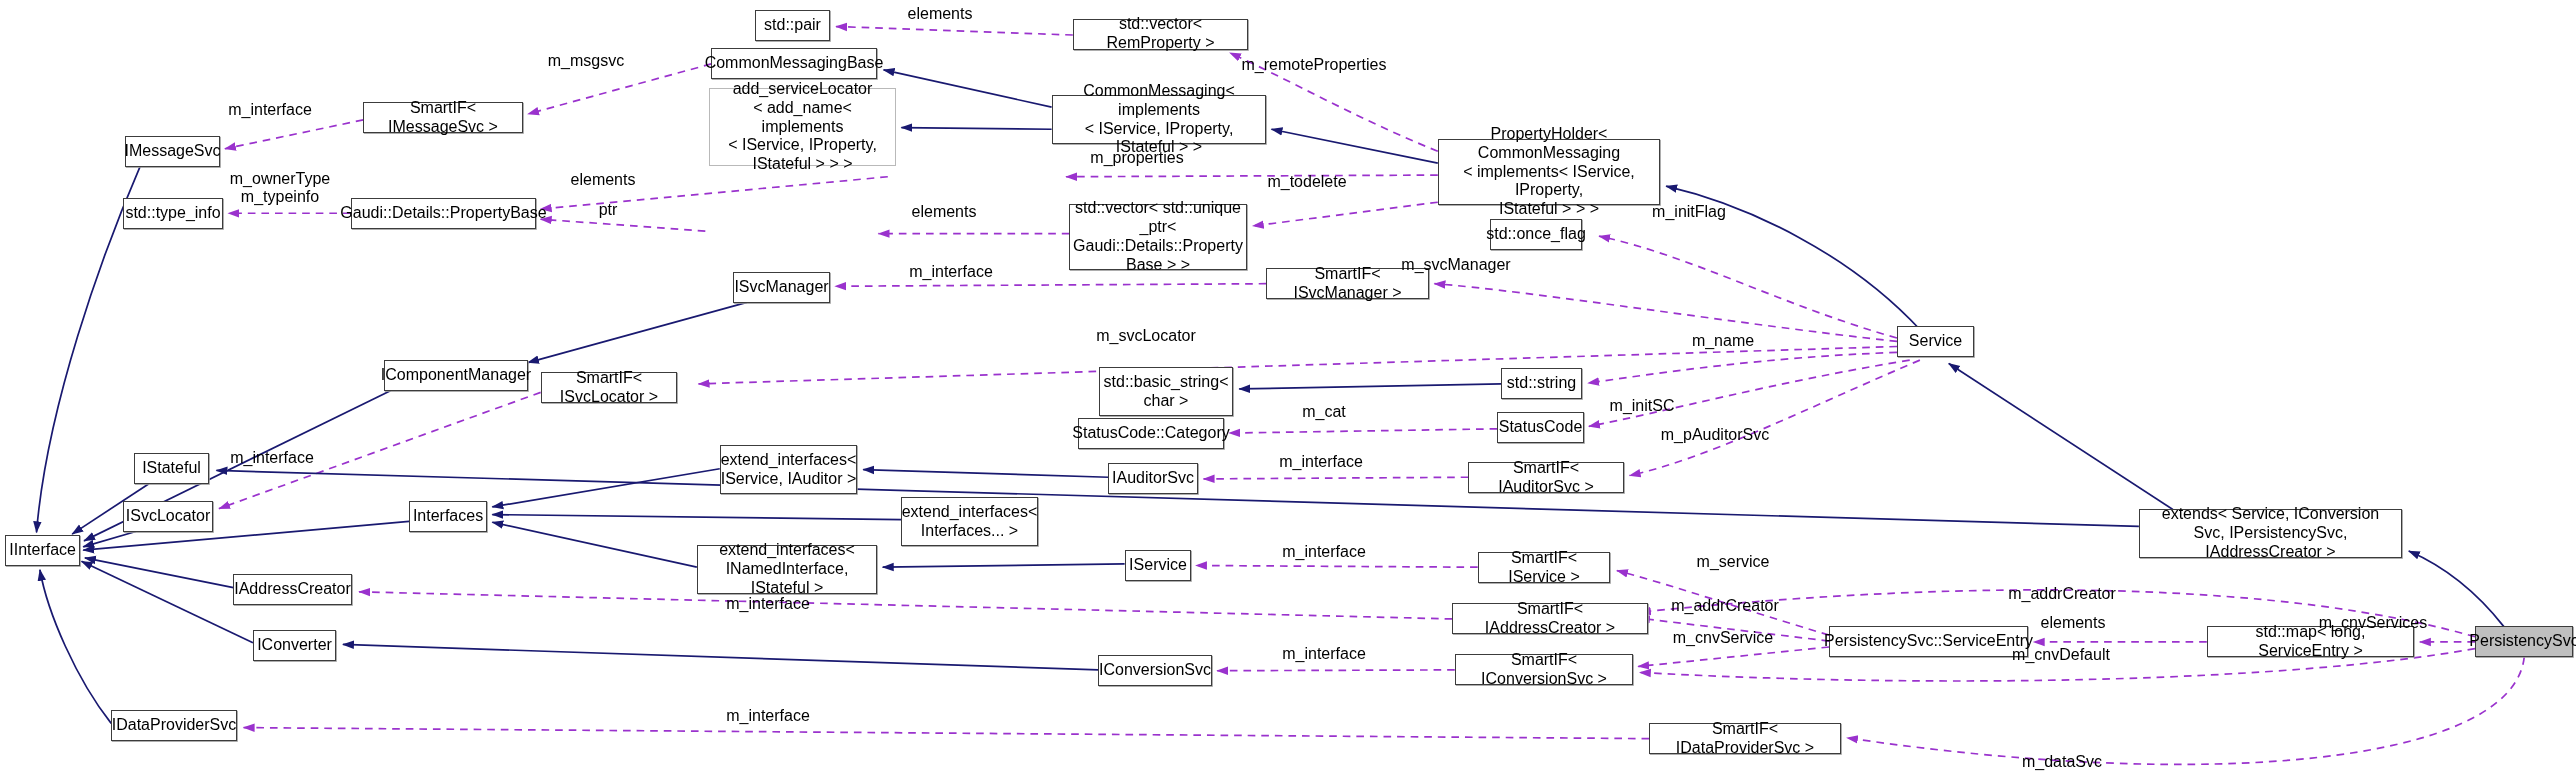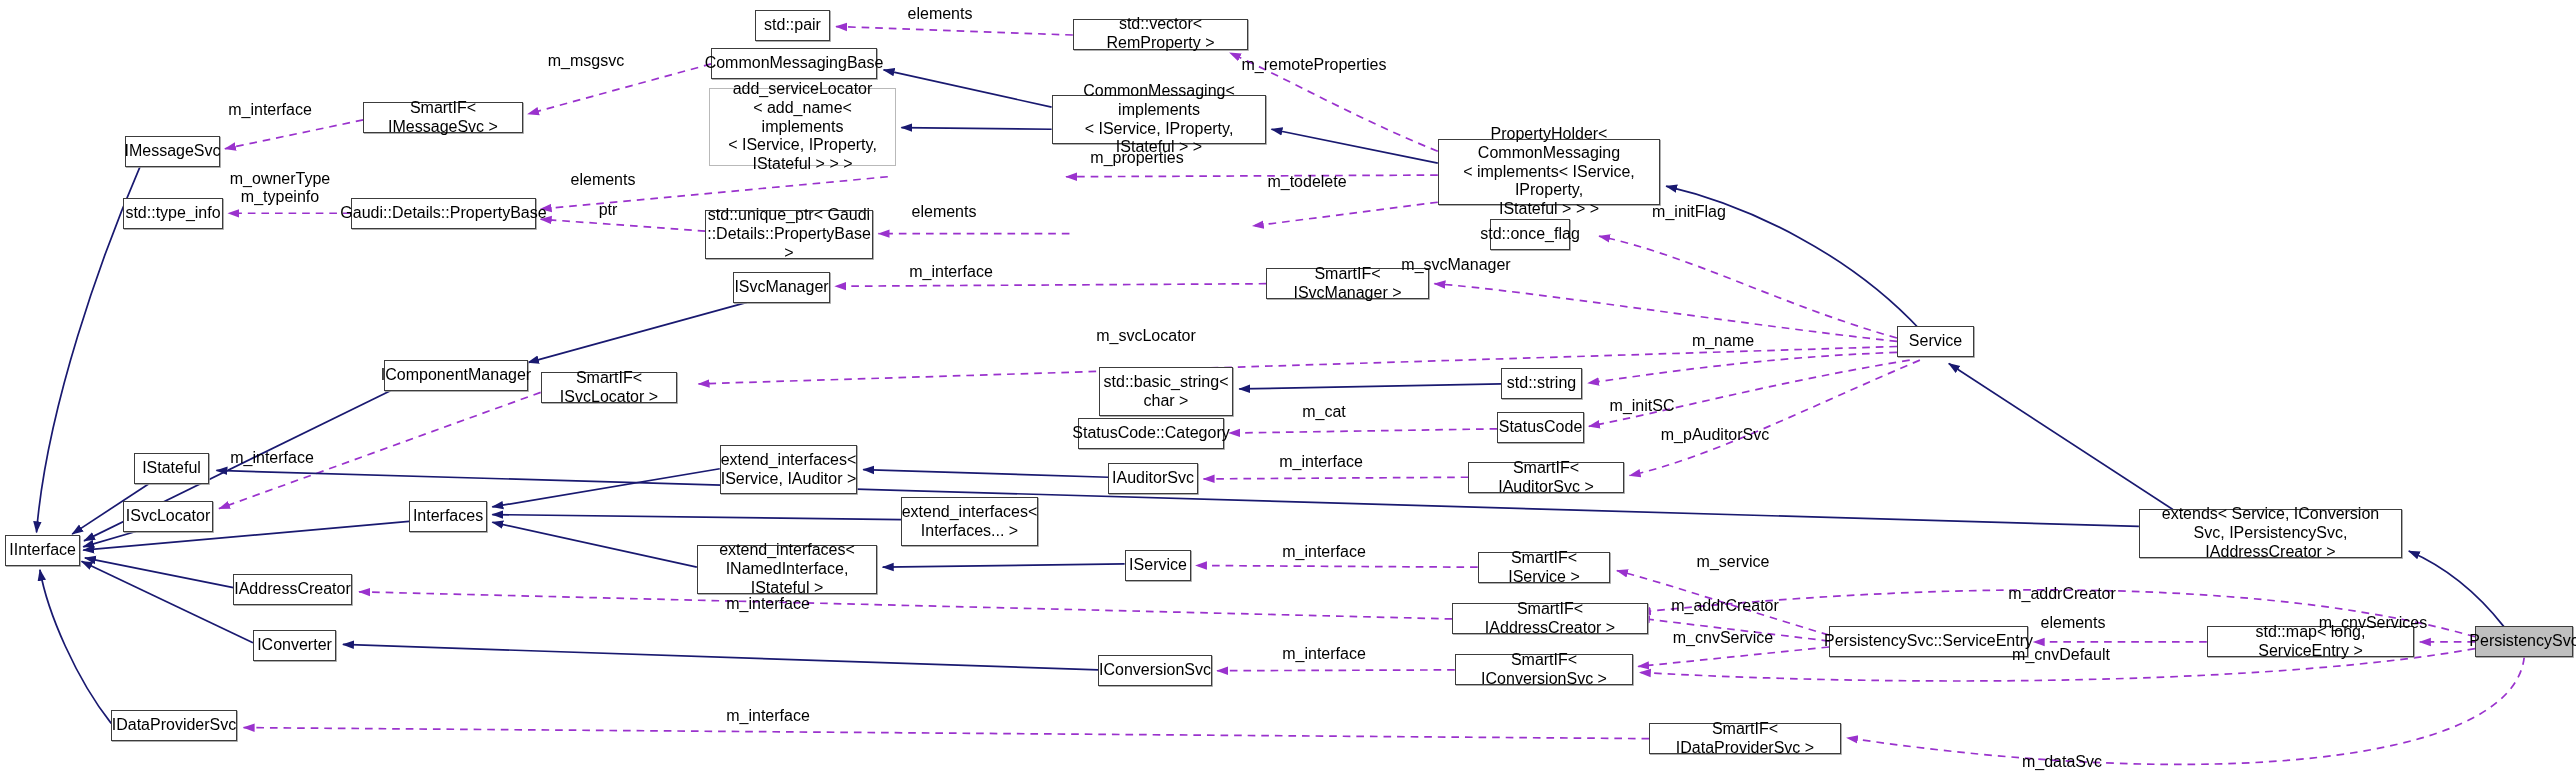--- a/index.html
+++ b/index.html
@@ -100,23 +100,24 @@
 &lt; IService, IProperty,
 IStateful &gt; &gt; &gt;</div>
   <div class="n" style="left:1052px;top:95px;width:214px;height:49px">CommonMessaging&lt; implements
 &lt; IService, IProperty, IStateful &gt; &gt;</div>
   <div class="n" style="left:1438px;top:139px;width:222px;height:66px">PropertyHolder&lt; CommonMessaging
 &lt; implements&lt; IService, IProperty,
 IStateful &gt; &gt; &gt;</div>
   <div class="n" style="left:125px;top:136px;width:95px;height:31px">IMessageSvc</div>
   <div class="n" style="left:123px;top:198px;width:100px;height:31px">std::type_info</div>
   <div class="n" style="left:351px;top:198px;width:185px;height:31px">Gaudi::Details::PropertyBase</div>
-  <div class="n" style="left:705px;top:210px;width:168px;height:49px">std::unique_ptr&lt; Gaudi
-::Details::PropertyBase &gt;</div>
-  <div class="n" style="left:1490px;top:219px;width:80px;height:31px">std::once_flag</div>
+  <div class="n" style="left:1069px;top:204px;width:178px;height:66px">std::vector&lt; std::unique
+_ptr&lt; Gaudi::Details::Property
+Base &gt; &gt;</div>
+  <div class="n" style="left:1490px;top:219px;width:92px;height:31px">std::once_flag</div>
   <div class="n" style="left:733px;top:272px;width:97px;height:31px">ISvcManager</div>
   <div class="n" style="left:1266px;top:268px;width:163px;height:31px">SmartIF&lt; ISvcManager &gt;</div>
   <div class="n" style="left:1897px;top:326px;width:77px;height:31px">Service</div>
   <div class="n" style="left:384px;top:360px;width:144px;height:31px">IComponentManager</div>
   <div class="n" style="left:541px;top:372px;width:136px;height:31px">SmartIF&lt; ISvcLocator &gt;</div>
   <div class="n" style="left:1099px;top:367px;width:134px;height:49px">std::basic_string&lt;
 char &gt;</div>
   <div class="n" style="left:1501px;top:368px;width:81px;height:31px">std::string</div>
   <div class="n" style="left:1078px;top:418px;width:146px;height:31px">StatusCode::Category</div>
   <div class="n" style="left:1497px;top:412px;width:87px;height:31px">StatusCode</div>

